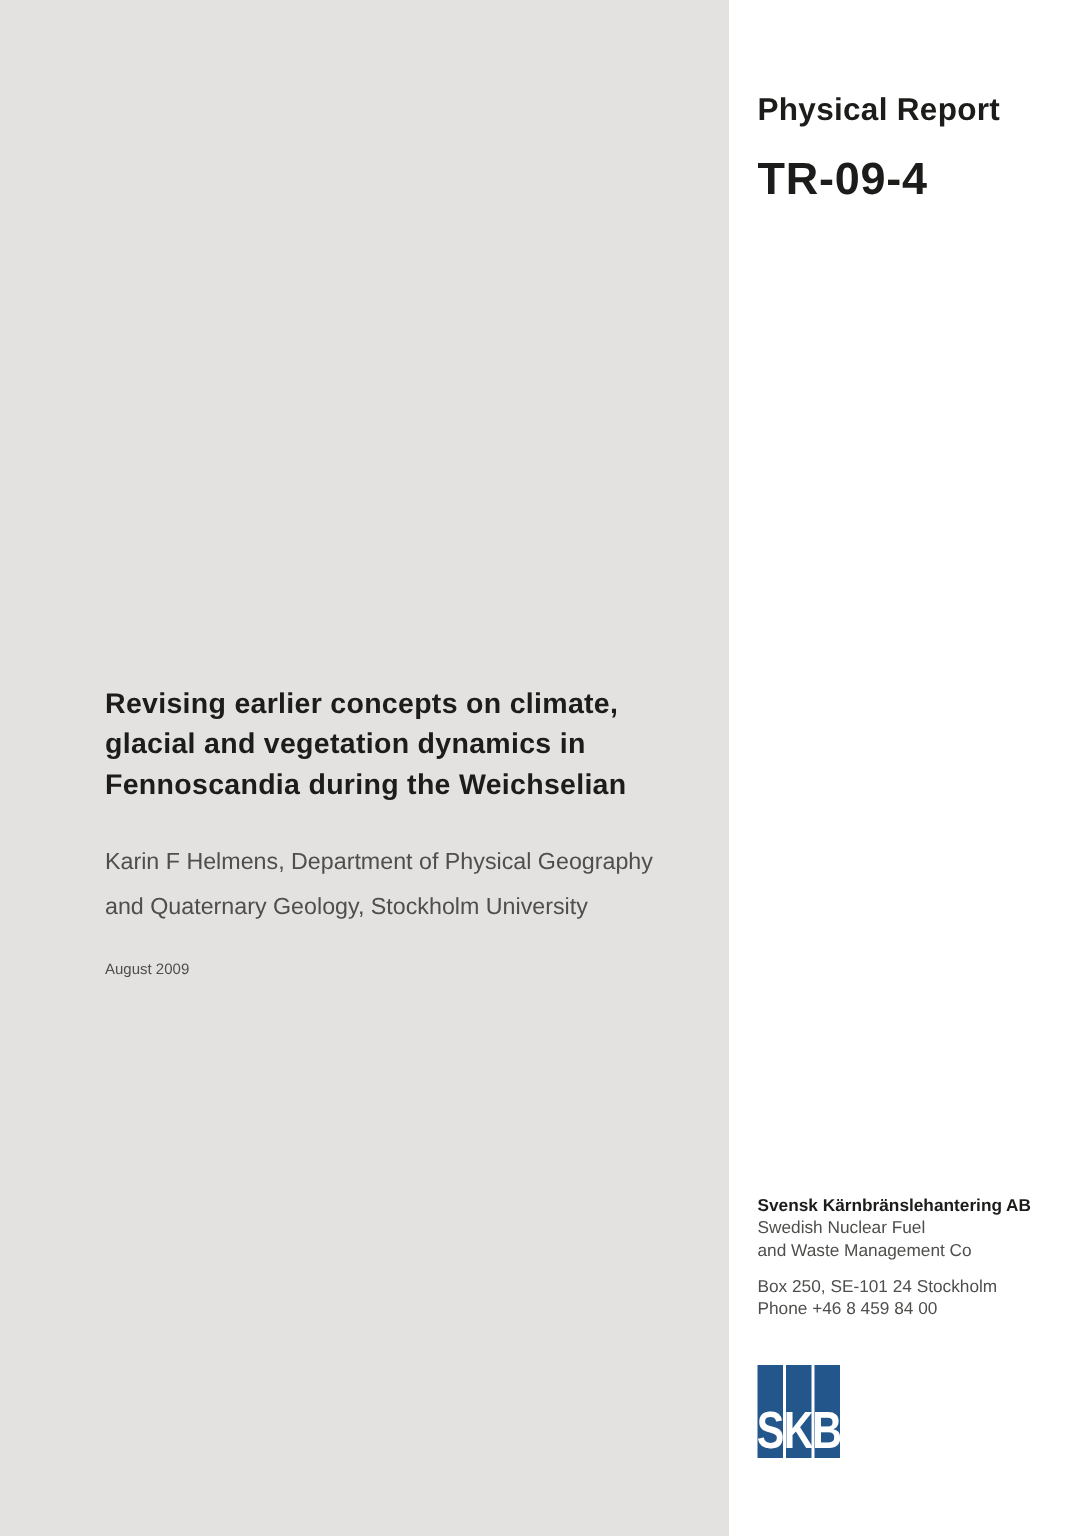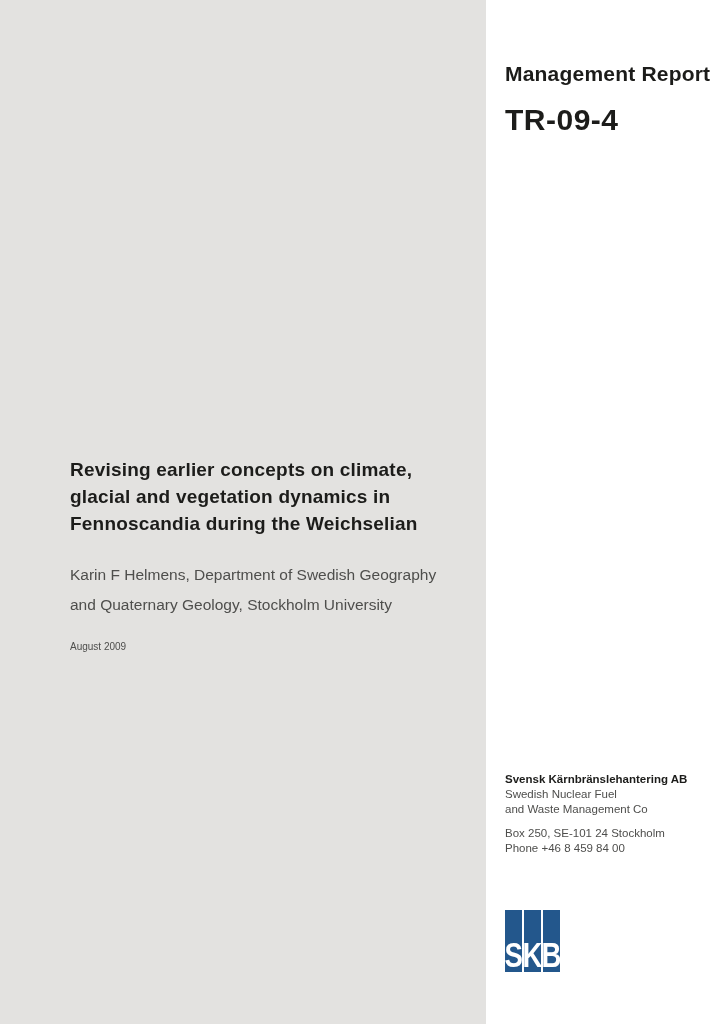--- a/index.html
+++ b/index.html
@@ -82,21 +82,21 @@
   }
   .report-date{
     position:absolute;
     left:70px; top:641px;
     font-size:10px;
     color:var(--muted-ink);
   }
   
   .publisher-block{
     position:absolute;
-    left:505px; top:772px;
+    left:505px; top:797px;
     width:210px;
   }
   .publisher-name{
     font-size:11.5px;
     font-weight:bold;
     line-height:15px;
     color:var(--ink);
   }
   .publisher-line{
     font-size:11.5px;
@@ -133,33 +133,33 @@
     transform-origin:center bottom;
   }
 </style>
 </head>
 <body>
 
 <div class="page">
 
   <div class="gray-panel"></div>
 
-  <div class="report-type">Management Report</div>
+  <div class="report-type">Physical Report</div>
 
   <div class="report-number">TR-09-4</div>
 
 
   <div class="subtitle-block">
     <div class="subtitle-line">Revising earlier concepts on climate,</div>
     <div class="subtitle-line">glacial and vegetation dynamics in</div>
     <div class="subtitle-line">Fennoscandia during the Weichselian</div>
   </div>
 
   <div class="author-block">
-    <div class="author-line">Karin F Helmens, Department of Swedish Geography</div>
+    <div class="author-line">Karin F Helmens, Department of Physical Geography</div>
     <div class="author-line">and Quaternary Geology, Stockholm University</div>
   </div>
 
   <div class="report-date">August 2009</div>
 
   <div class="publisher-block">
     <div class="publisher-name">Svensk Kärnbränslehantering AB</div>
     <div class="publisher-line">Swedish Nuclear Fuel</div>
     <div class="publisher-line">and Waste Management Co</div>
     <div class="publisher-address">

